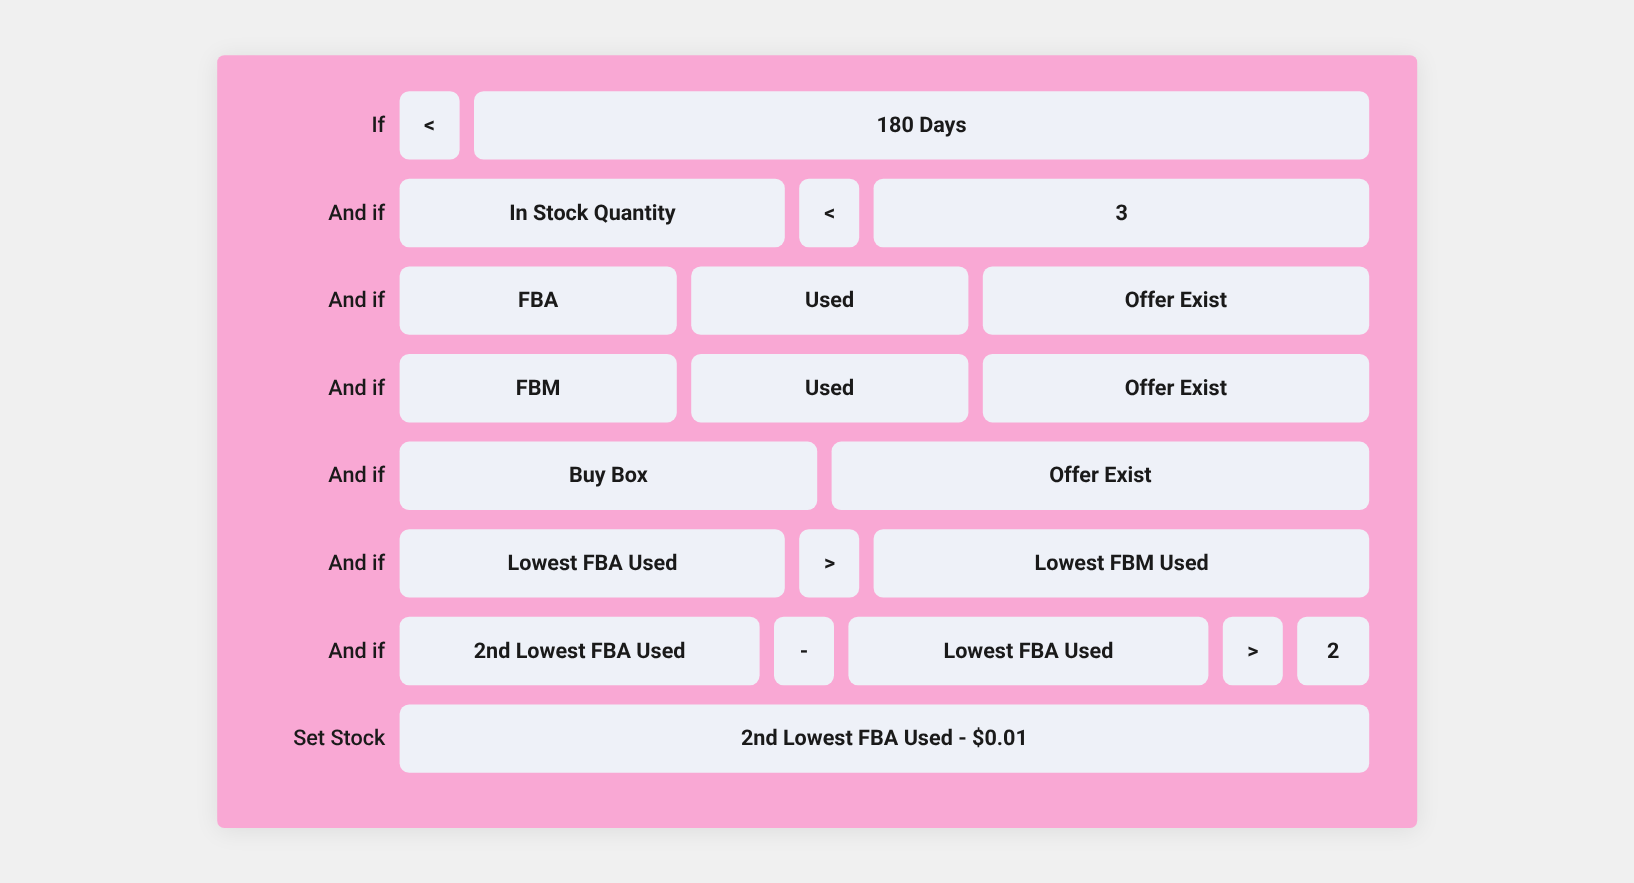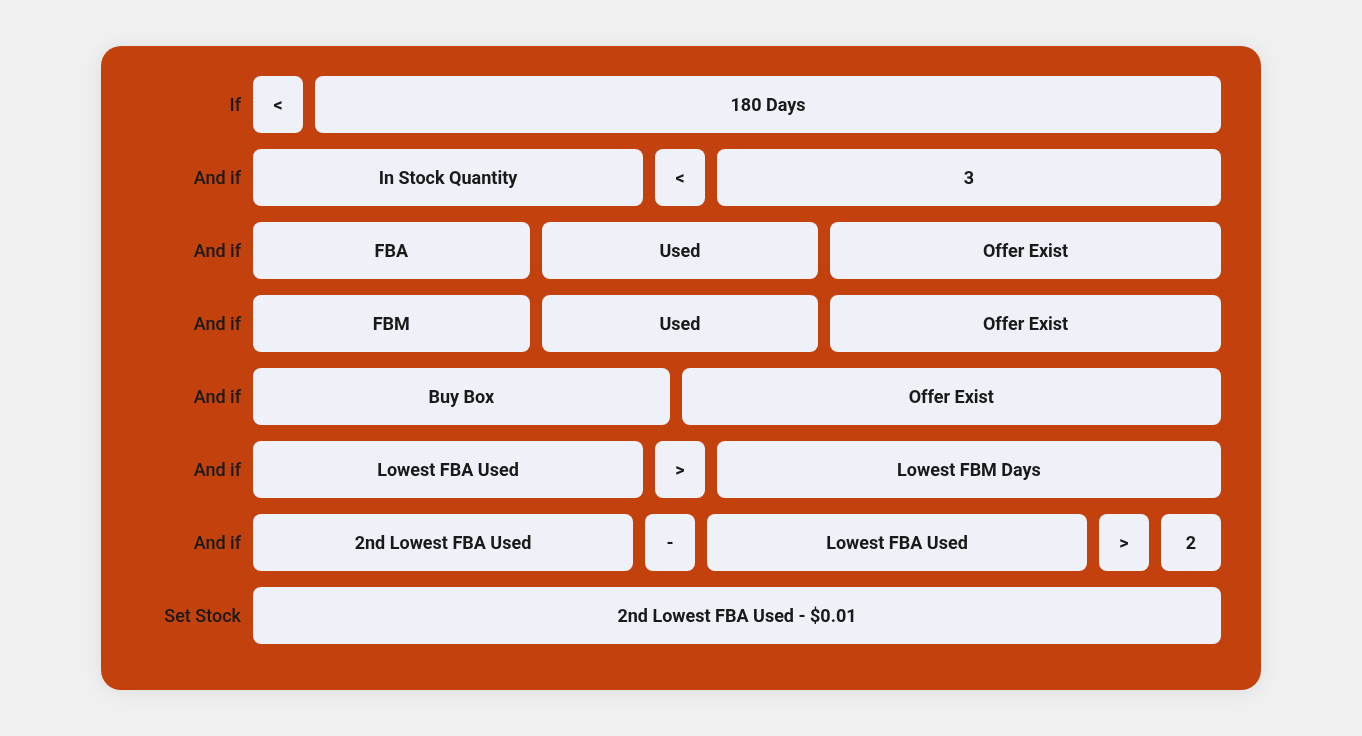--- a/index.html
+++ b/index.html
@@ -11,24 +11,24 @@
     body {
       background: #f0f0f0;
       display: flex;
       justify-content: center;
       align-items: center;
       min-height: 100vh;
       font-family: -apple-system, BlinkMacSystemFont, 'Segoe UI', Roboto, sans-serif;
     }
 
     .card {
-      background: #c2410c;
-      border-radius: 20px;
+      background: #f9a8d4;
+      border-radius: 6px;
       padding: 30px 40px;
-      width: 1160px;
+      width: 1000px;
       box-shadow: 0 2px 20px rgba(0,0,0,0.08);
     }
 
     .rule-row {
       display: flex;
       align-items: center;
       margin-bottom: 16px;
       gap: 12px;
     }
 
@@ -101,21 +101,21 @@
     </div>
     <div class="rule-row">
       <div class="rule-label">And if</div>
       <div class="rule-cell" style="flex: 3 1 0%;">Buy Box</div>
       <div class="rule-cell" style="flex: 4 1 0%;">Offer Exist</div>
     </div>
     <div class="rule-row">
       <div class="rule-label">And if</div>
       <div class="rule-cell" style="flex: 3 1 0%;">Lowest FBA Used</div>
       <div class="cell-operator">&gt;</div>
-      <div class="rule-cell" style="flex: 4 1 0%;">Lowest FBM Days</div>
+      <div class="rule-cell" style="flex: 4 1 0%;">Lowest FBM Used</div>
     </div>
     <div class="rule-row">
       <div class="rule-label">And if</div>
       <div class="rule-cell" style="flex: 2 1 0%;">2nd Lowest FBA Used</div>
       <div class="cell-operator">-</div>
       <div class="rule-cell" style="flex: 2 1 0%;">Lowest FBA Used</div>
       <div class="cell-operator">&gt;</div>
       <div class="rule-cell cell-small" style="min-width: 60px; flex-shrink: 0;">2</div>
     </div>
     <div class="rule-row">

